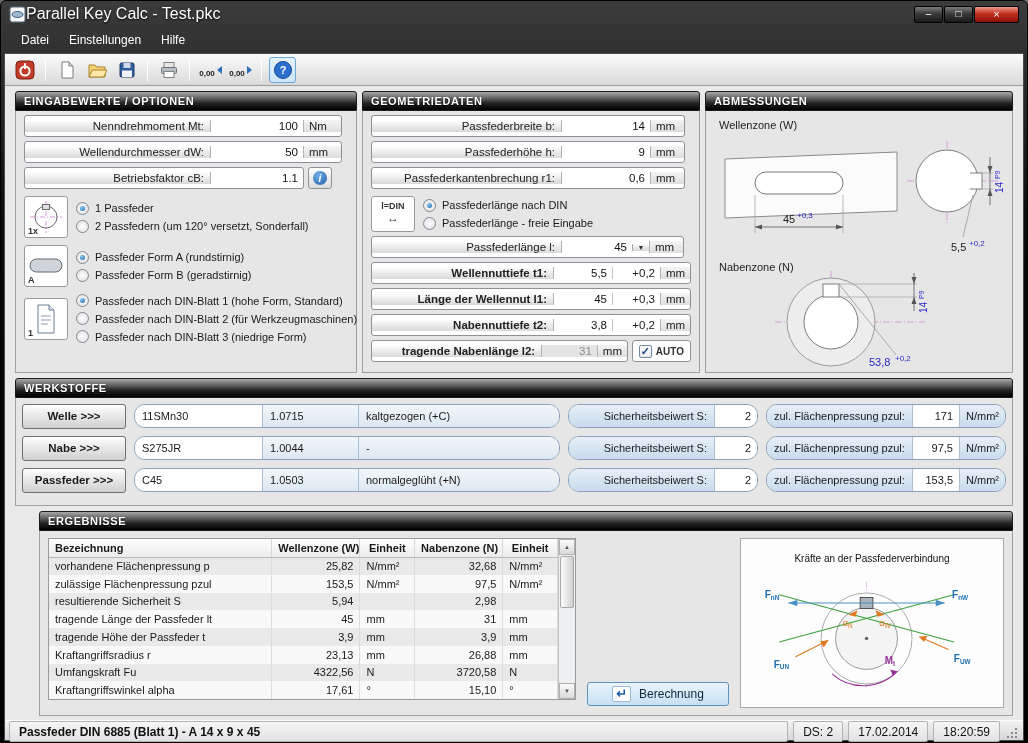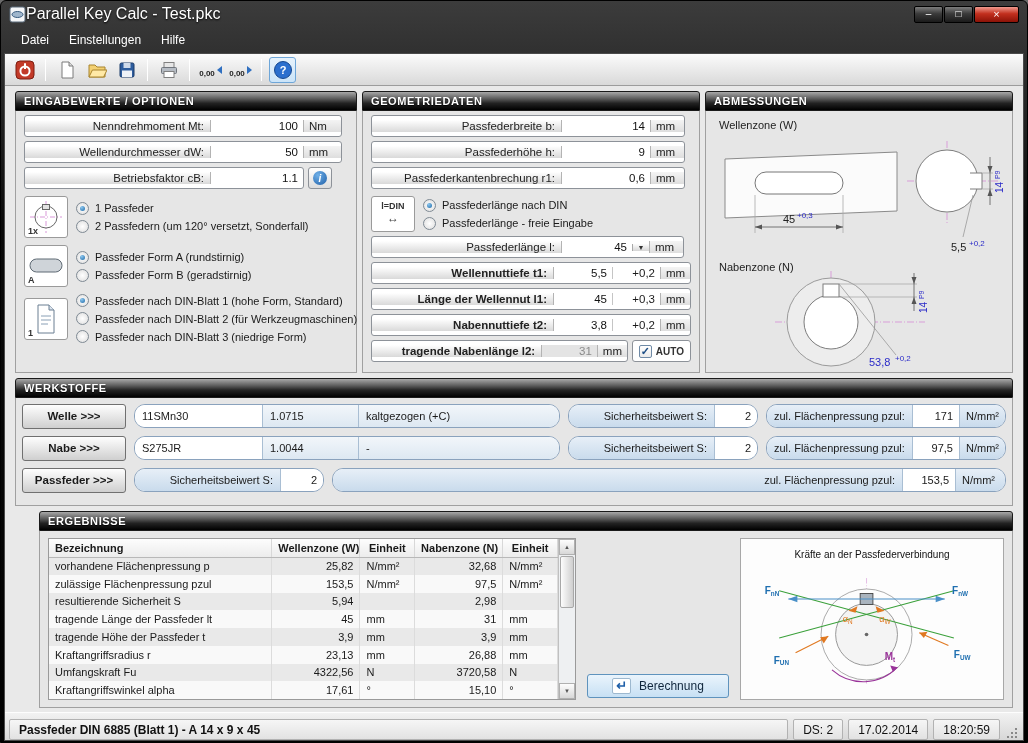--- a/index.html
+++ b/index.html
@@ -112,21 +112,21 @@
   .sb-track { flex:1; position:relative; }
   .sb-thumb { position:absolute; top:1px; left:1px; right:1px; height:52px; background:linear-gradient(90deg,#fdfdfd,#cfcfcf); border:1px solid #a8a8a8; border-radius:2px; }
 
   .erg-mid { width:148px; flex:none; display:flex; align-items:flex-end; justify-content:center; padding-bottom:2px; }
   .calc-btn { width:142px; height:24px; display:flex; align-items:center; justify-content:center; gap:8px; border:1px solid #5f93bd; border-radius:3px; background:linear-gradient(#eaf4fc,#c7e0f4); font:inherit; font-size:12px; color:#10263c; }
   .enter-glyph { color:#1f5fa8; font-weight:bold; font-size:13px; border:1px solid #9db8cf; border-radius:2px; background:#fff; padding:0 3px; line-height:14px; }
 
   .diagram-box { flex:1; background:#fdfdfd; border:1px solid #a8a8a8; display:flex; align-items:center; justify-content:center; overflow:hidden; }
 
   
-  .statusbar { height:28px; flex:none; background:linear-gradient(#f2f2f2,#d7d7d7); border-top:1px solid #fdfdfd; display:flex; align-items:flex-end; gap:5px; padding:0 4px; }
+  .statusbar { height:20px; flex:none; background:linear-gradient(#f2f2f2,#d7d7d7); border-top:1px solid #fdfdfd; display:flex; align-items:flex-start; gap:5px; padding:0 4px; }
   .sb-box { height:21px; border:1px solid #b2b2b2; border-radius:2px; display:flex; align-items:center; padding:0 9px; font-size:12px; color:#111; background:linear-gradient(#f6f6f6,#e2e2e2); white-space:nowrap; }
   .sb-main { flex:1; font-weight:bold; }
   .grip { width:14px; height:14px; align-self:flex-end; position:relative; }
   .grip::after { content:""; position:absolute; right:2px; bottom:2px; width:2px; height:2px; background:#888;
     box-shadow:-4px 0 #888, -8px 0 #888, 0 -4px #888, -4px -4px #888, 0 -8px #888; }
 
   svg text { font-family:"Liberation Sans", sans-serif; }
 </style>
 </head>
 <body>
@@ -502,20 +502,25 @@
             </div>
             <div class="blue-group" style="flex:1;">
               <div class="blabel pg-label" style="flex:1;">zul. Flächenpressung pzul:</div>
               <div class="bvalue pg-val">97,5</div>
               <div class="bunit pg-unit">N/mm²</div>
             </div>
           </div>
 
           <div class="mat-row">
             <button class="mat-btn">Passfeder &gt;&gt;&gt;</button>
+            <div class="blue-group" style="flex:none;">
+              <div class="bsec mg-name">C45</div>
+              <div class="bsec mg-num">1.0503</div>
+              <div class="bsec mg-treat">normalgeglüht (+N)</div>
+            </div>
             <div class="blue-group">
               <div class="blabel sg-label">Sicherheitsbeiwert S:</div>
               <div class="bvalue sg-val">2</div>
             </div>
             <div class="blue-group" style="flex:1;">
               <div class="blabel pg-label" style="flex:1;">zul. Flächenpressung pzul:</div>
               <div class="bvalue pg-val">153,5</div>
               <div class="bunit pg-unit">N/mm²</div>
             </div>
           </div>

